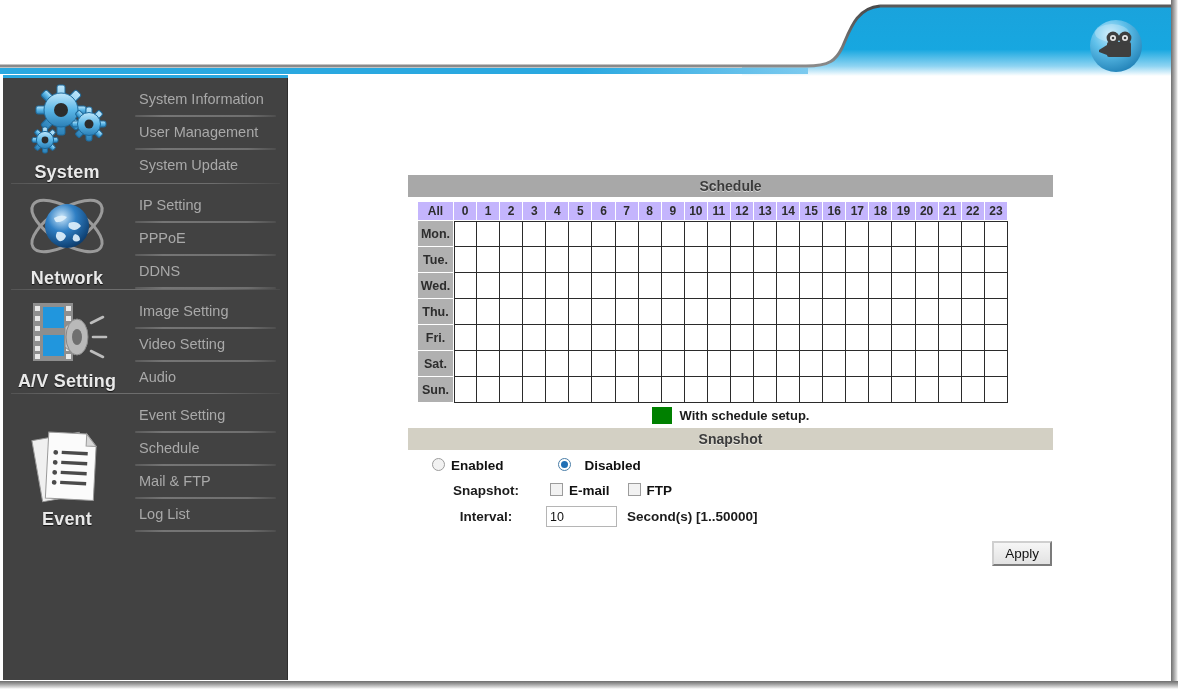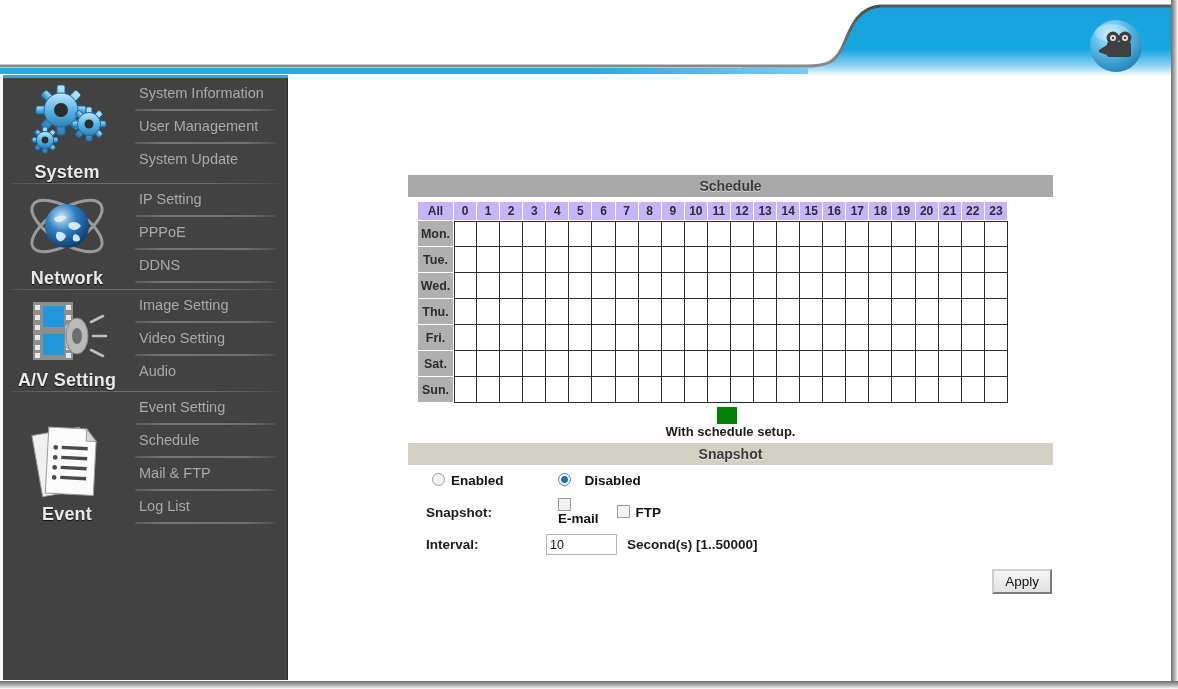--- a/index.html
+++ b/index.html
@@ -44,21 +44,21 @@
   .grp-inner{position:relative;display:flex;}
   .grp-icon{
     width:128px;flex:0 0 128px;
     display:flex;flex-direction:column;align-items:center;justify-content:center;
     padding-top:6px;
   }
   .grp-title{
     color:#e9e9e9;font-size:18px;font-weight:bold;
     text-shadow:0 1px 1px #111;letter-spacing:.2px;
   }
-  .grp-items{flex:1;padding-right:10px;}
+  .grp-items{flex:1;padding-right:10px;padding-top:6px;}
   .side-item{
     color:#a9a9a9;font-size:14.5px;
     padding:7px 2px 8px 8px;
     cursor:pointer;white-space:nowrap;
   }
   .item-div{
     height:2px;margin:0 2px 0 4px;
     background:linear-gradient(to right,#5a5a5a,#757575 20%,#6f6f6f 80%,#4e4e4e);
     border-radius:1px;
   }
@@ -103,31 +103,31 @@
     background:#ffffff;height:26px;
     border:1px solid #2b2b2b;border-width:0 1px 1px 0;
     box-sizing:border-box;cursor:pointer;
   }
   td.slot.firstcol{border-left:1px solid #2b2b2b;}
   tr.firstrow td.slot{border-top:1px solid #2b2b2b;}
 
   
   .legend{
     margin-top:4px;display:flex;align-items:center;justify-content:center;
-    font-size:13px;font-weight:bold;color:#1b1b1b;flex-direction:column;
+    font-size:13px;font-weight:bold;color:#1b1b1b;
   }
   .legend .sw{
     width:20px;height:17px;background:#008000;margin-right:8px;display:inline-block;
   }
 
   
   .form{margin-top:8px;padding-left:18px;font-size:13px;color:#111;}
   .frow{display:flex;align-items:center;margin-bottom:8px;}
   .lbl{font-weight:bold;font-size:13.5px;color:#1b1b1b;}
-  .col-lbl{width:120px;flex:0 0 120px;}
+  .col-lbl{width:120px;flex:0 0 120px;text-align:center;}
   .radio,.chkbox{
     -webkit-appearance:none;appearance:none;margin:0 6px 0 0;
     width:13px;height:13px;background:#f2f2f2;
     border:1px solid #9c9c9c;vertical-align:middle;cursor:pointer;
     box-sizing:border-box;position:relative;
   }
   .radio{border-radius:50%;}
   .radio:checked{background:#ffffff;border-color:#4a7ea8;}
   .radio:checked::after{
     content:"";position:absolute;left:2px;top:2px;width:7px;height:7px;
@@ -645,21 +645,21 @@
             <span>Enabled</span>
           </label>
           <label class="opt" style="margin-left:20px;gap:8px;">
             <input type="radio" class="radio" name="snapstate" checked="" style="">
             <span>Disabled</span>
           </label>
         </div>
 
         <div class="frow">
           <span class="lbl col-lbl">Snapshot:</span>
-          <label class="opt" style="margin-left:12px;margin-right:18px;flex-direction:column;">
+          <label class="opt" style="margin-left:4px;margin-right:18px;">
             <input type="checkbox" class="chkbox" style="">
             <span>E-mail</span>
           </label>
           <label class="opt">
             <input type="checkbox" class="chkbox" style="">
             <span>FTP</span>
           </label>
         </div>
 
         <div class="frow" style="margin-bottom:10px;">

